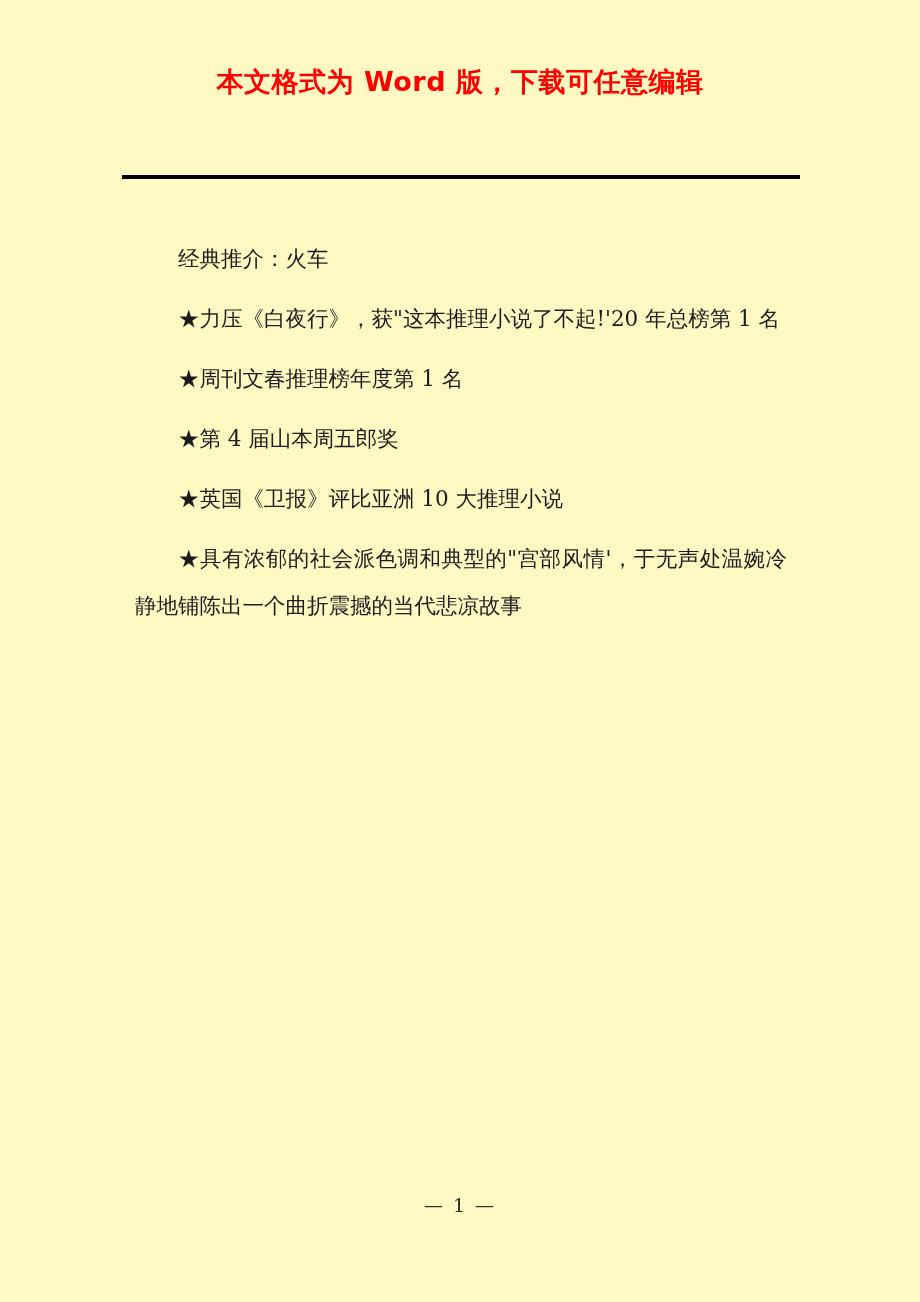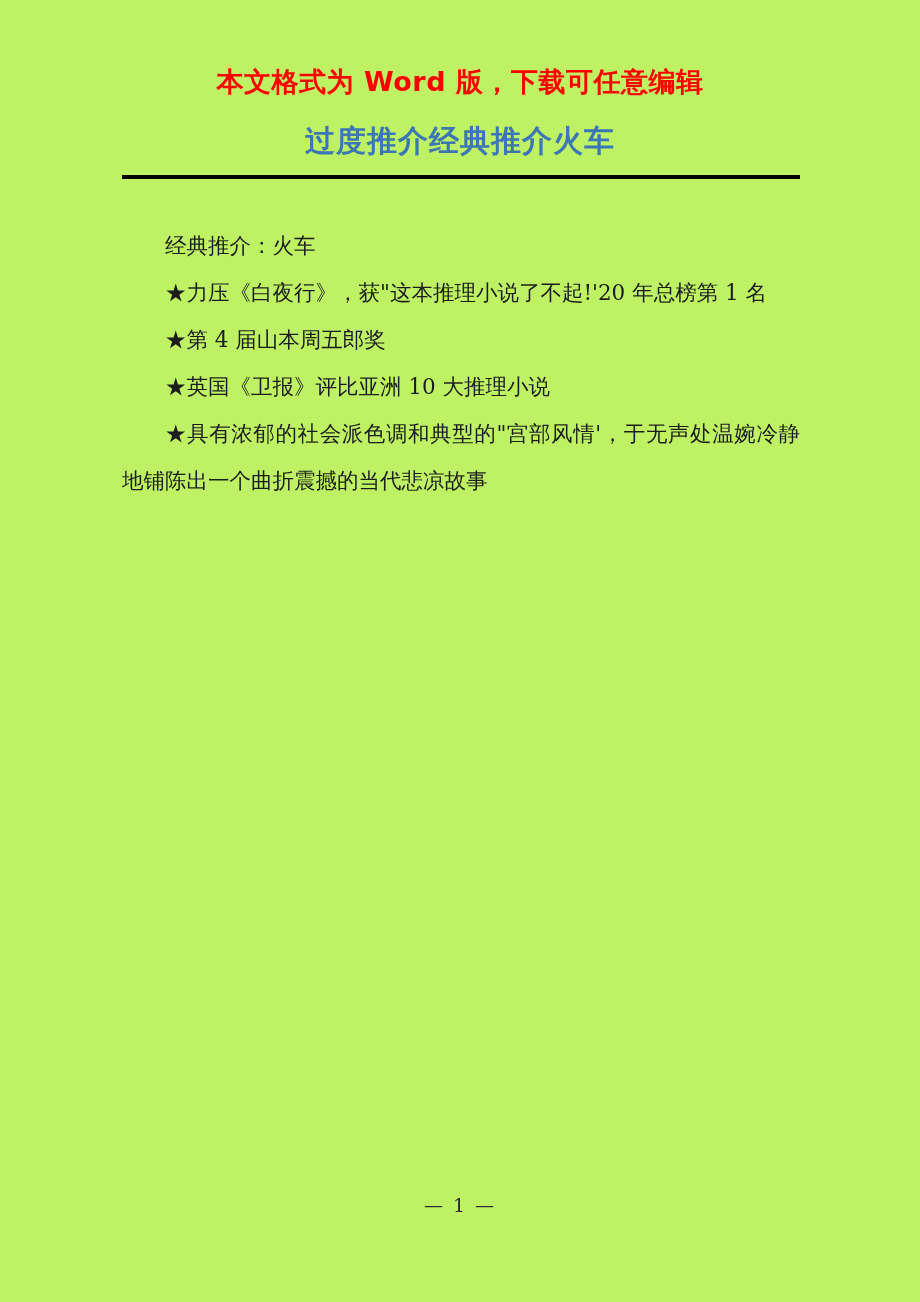--- a/index.html
+++ b/index.html
@@ -9,21 +9,21 @@
   }
   body {
     font-family: "DejaVu Serif", "Liberation Serif", serif;
     color: #1a1a1a;
   }
   .page {
     position: relative;
     width: 920px;
     height: 1302px;
     margin: 0 auto;
-    background: #bef264;
+    background: #fef9c3;
     overflow: hidden;
     box-sizing: border-box;
   }
 
   
   .banner {
     position: absolute;
     top: 64px;
     left: 0;
     width: 920px;
@@ -67,21 +67,21 @@
     top: 222px;
     left: 122px;
     width: 678px;
     font-size: 21.5px;
     line-height: 47px;
     text-align: justify;
     text-justify: inter-ideograph;
     color: #1c1c1c;
   }
   .para {
-    margin: 0;
+    margin: 13px;
     text-indent: 2em;
     text-align: justify;
     text-justify: inter-ideograph;
     word-break: break-all;
   }
 
   
   .footer {
     position: absolute;
     top: 1194px;
@@ -94,27 +94,27 @@
     white-space: nowrap;
   }
 </style>
 </head>
 <body>
 
 <div class="page">
 
   <div class="banner">本文格式为 Word 版，下载可任意编辑</div>
 
-  <div class="doc-title">过度推介经典推介火车</div>
 
   <div class="title-rule"></div>
 
   <div class="body-text">
     <p class="para">经典推介：火车</p>
     <p class="para">★力压《白夜行》，获"这本推理小说了不起!'20 年总榜第 1 名</p>
+    <p class="para">★周刊文春推理榜年度第 1 名</p>
     <p class="para">★第 4 届山本周五郎奖</p>
     <p class="para">★英国《卫报》评比亚洲 10 大推理小说</p>
     <p class="para">★具有浓郁的社会派色调和典型的"宫部风情'，于无声处温婉冷静地铺陈出一个曲折震撼的当代悲凉故事</p>
   </div>
 
   <div class="footer">— 1 —</div>
 
 </div>
 
 </body></html>

